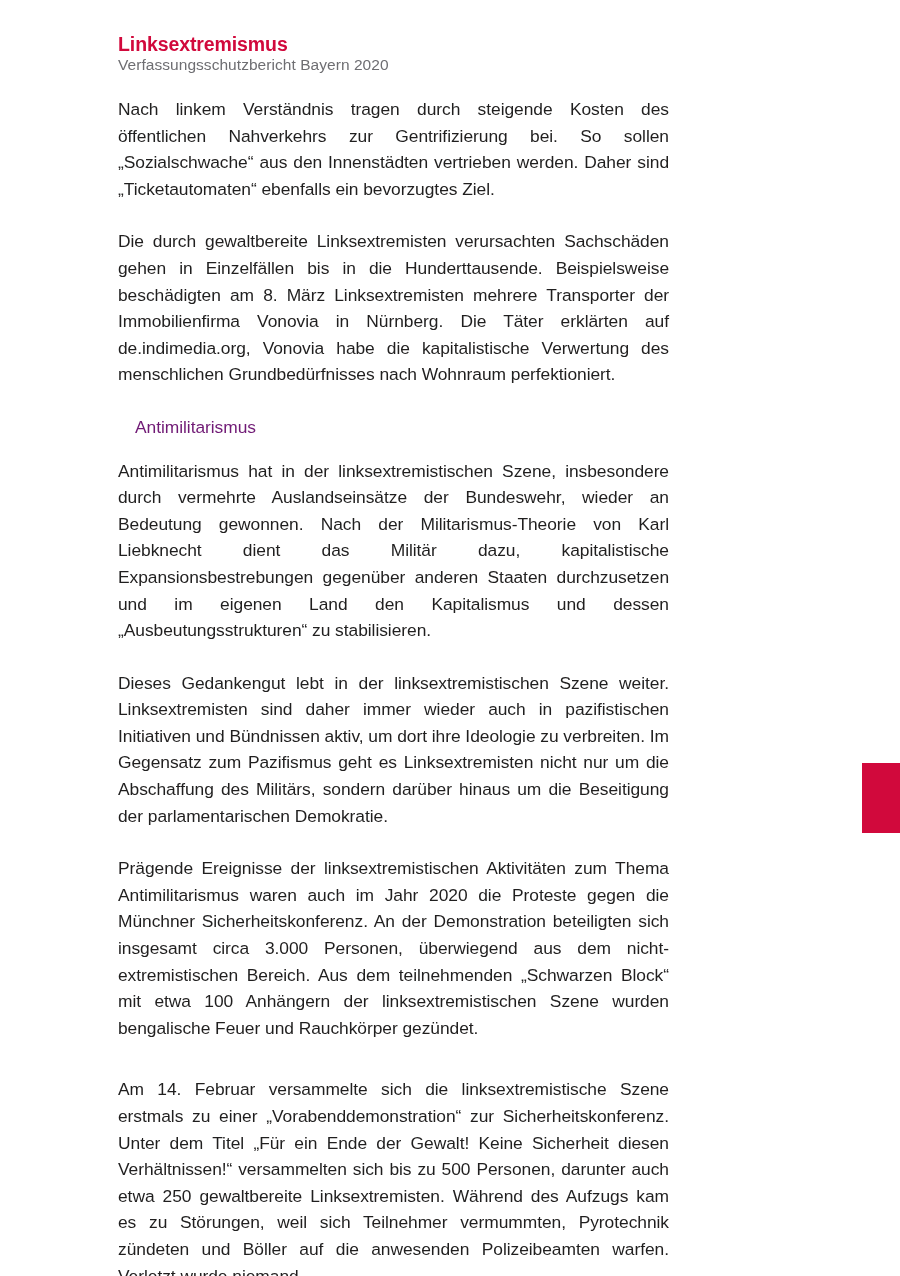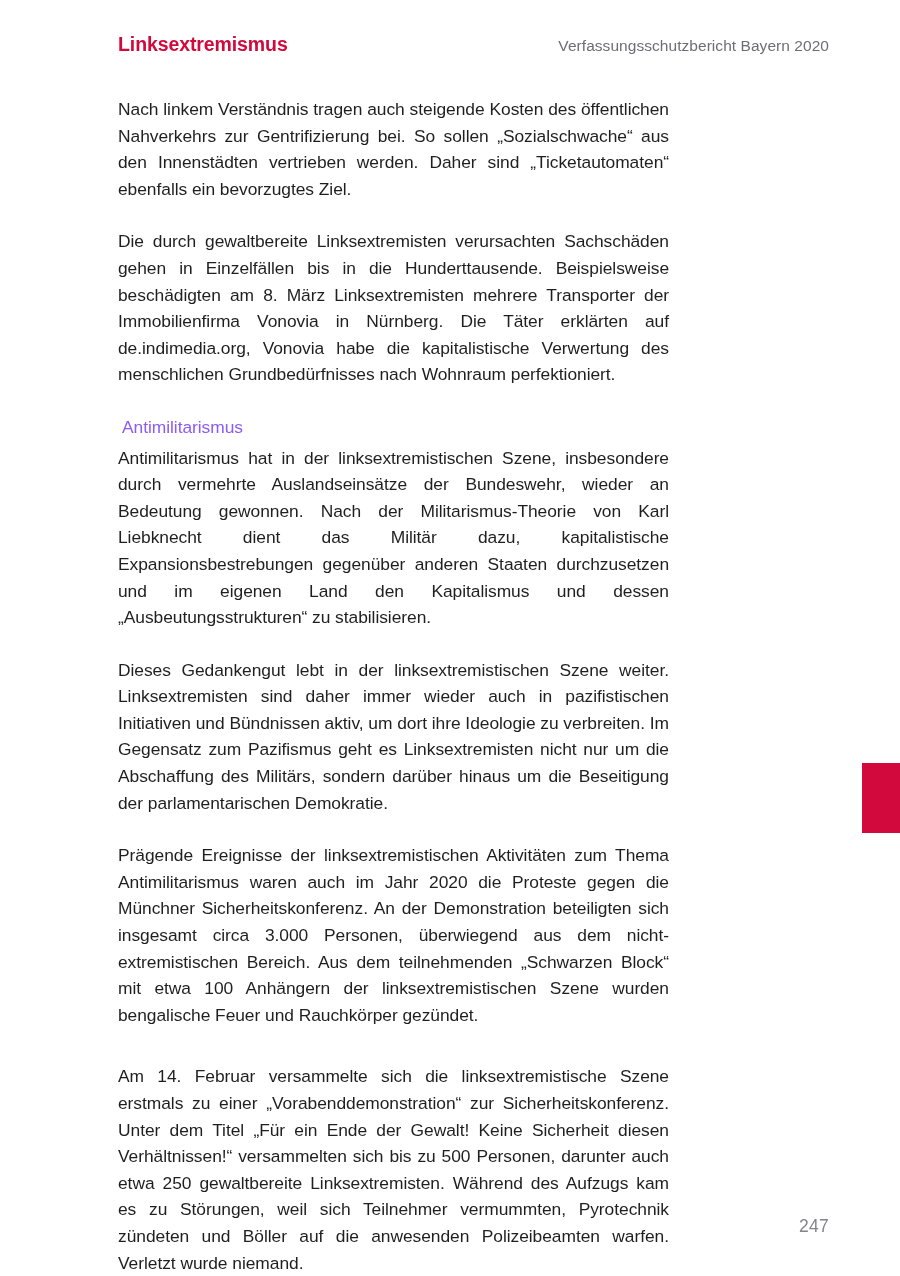--- a/index.html
+++ b/index.html
@@ -24,20 +24,21 @@
 
   
   .page-header {
     position: absolute;
     top: 33px;
     left: 118px;
     width: 711px;
     display: flex;
     align-items: baseline;
     justify-content: space-between;
+    flex-direction: column;
   }
   .header-title {
     font-size: 19.5px;
     font-weight: bold;
     letter-spacing: -0.1px;
     color: #D1093C;
     white-space: nowrap;
   }
   .header-meta {
     font-size: 15.5px;
@@ -63,23 +64,23 @@
     color: #201f1f;
     margin: 0 0 26px 0;
     letter-spacing: -0.05px;
     hyphens: manual;
   }
   .para:last-child { margin-bottom: 0; margin-top: 35px; }
 
   .section-heading {
     font-size: 17.4px;
     line-height: 26.6px;
-    color: #8b5cf6;
+    color: #701a75;
     font-weight: normal;
-    margin: 4px;
+    margin: 17px;
     letter-spacing: -0.05px;
     text-align: left;
   }
 
   
   .edge-tab {
     position: absolute;
     left: 862px;
     top: 763px;
     width: 38px;
@@ -104,33 +105,32 @@
 
 <div class="page">
 
   <div class="page-header">
     <div class="header-title">Linksextremismus</div>
     <div class="header-meta">Verfassungsschutzbericht Bayern 2020</div>
   </div>
 
   <div class="content">
 
-    <p class="para">Nach linkem Verständnis tragen auch steigende Kosten des öffentlichen Nahverkehrs zur Gentrifizierung bei. So sollen „Sozialschwache“ aus den Innenstädten vertrieben werden. Daher sind „Ticketautomaten“ ebenfalls ein bevorzugtes Ziel.</p>
+    <p class="para">Nach linkem Verständnis tragen durch steigende Kosten des öffentlichen Nahverkehrs zur Gentrifizierung bei. So sollen „Sozialschwache“ aus den Innenstädten vertrieben werden. Daher sind „Ticketautomaten“ ebenfalls ein bevorzugtes Ziel.</p>
 
     <p class="para">Die durch gewaltbereite Linksextremisten verursachten Sachschäden gehen in Einzelfällen bis in die Hunderttausende. Beispielsweise beschädigten am 8. März Linksextremisten mehrere Transporter der Immobilienfirma Vonovia in Nürnberg. Die Täter erklärten auf de.indimedia.org, Vonovia habe die kapitalistische Verwertung des menschlichen Grundbedürfnisses nach Wohnraum perfektioniert.</p>
 
     <h2 class="section-heading">Antimilitarismus</h2>
 
     <p class="para">Antimilitarismus hat in der linksextremistischen Szene, insbesondere durch vermehrte Auslandseinsätze der Bundeswehr, wieder an Bedeutung gewonnen. Nach der Militarismus-Theorie von Karl Liebknecht dient das Militär dazu, kapitalistische Expansionsbestrebungen gegenüber anderen Staaten durchzusetzen und im eigenen Land den Kapitalismus und dessen „Ausbeutungsstrukturen“ zu stabilisieren.</p>
 
     <p class="para">Dieses Gedankengut lebt in der linksextremistischen Szene weiter. Linksextremisten sind daher immer wieder auch in pazifistischen Initiativen und Bündnissen aktiv, um dort ihre Ideologie zu verbreiten. Im Gegensatz zum Pazifismus geht es Linksextremisten nicht nur um die Abschaffung des Militärs, sondern darüber hinaus um die Beseitigung der parlamentarischen Demokratie.</p>
 
     <p class="para">Prägende Ereignisse der linksextremistischen Aktivitäten zum Thema Antimilitarismus waren auch im Jahr 2020 die Proteste gegen die Münchner Sicherheitskonferenz. An der Demonstration beteiligten sich insgesamt circa 3.000 Personen, überwiegend aus dem nicht-extremistischen Bereich. Aus dem teilnehmenden „Schwarzen Block“ mit etwa 100 Anhängern der linksextremistischen Szene wurden bengalische Feuer und Rauchkörper gezündet.</p>
 
     <p class="para">Am 14. Februar versammelte sich die linksextremistische Szene erstmals zu einer „Vorabenddemonstration“ zur Sicherheitskonferenz. Unter dem Titel „Für ein Ende der Gewalt! Keine Sicherheit diesen Verhältnissen!“ versammelten sich bis zu 500 Personen, darunter auch etwa 250 gewaltbereite Linksextremisten. Während des Aufzugs kam es zu Störungen, weil sich Teilnehmer vermummten, Pyrotechnik zündeten und Böller auf die anwesenden Polizeibeamten warfen. Verletzt wurde niemand.</p>
 
   </div>
 
   <div class="edge-tab"></div>
 
-  <div class="folio">247</div>
 
 </div>
 
 </body></html>

